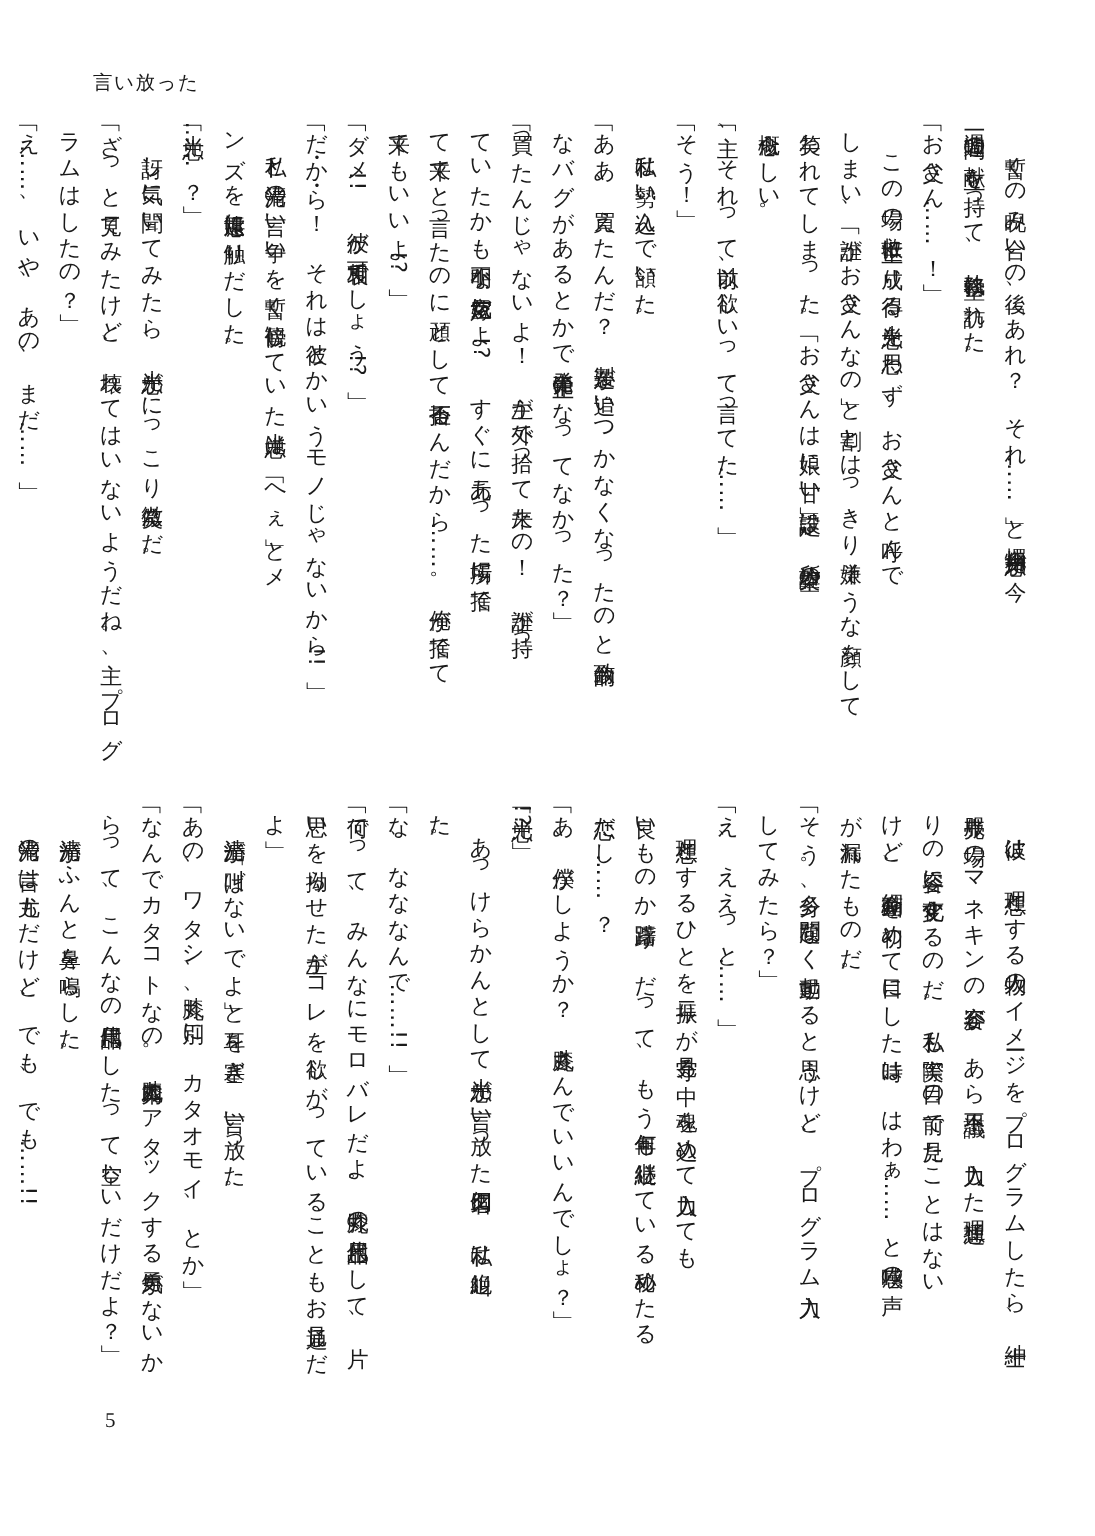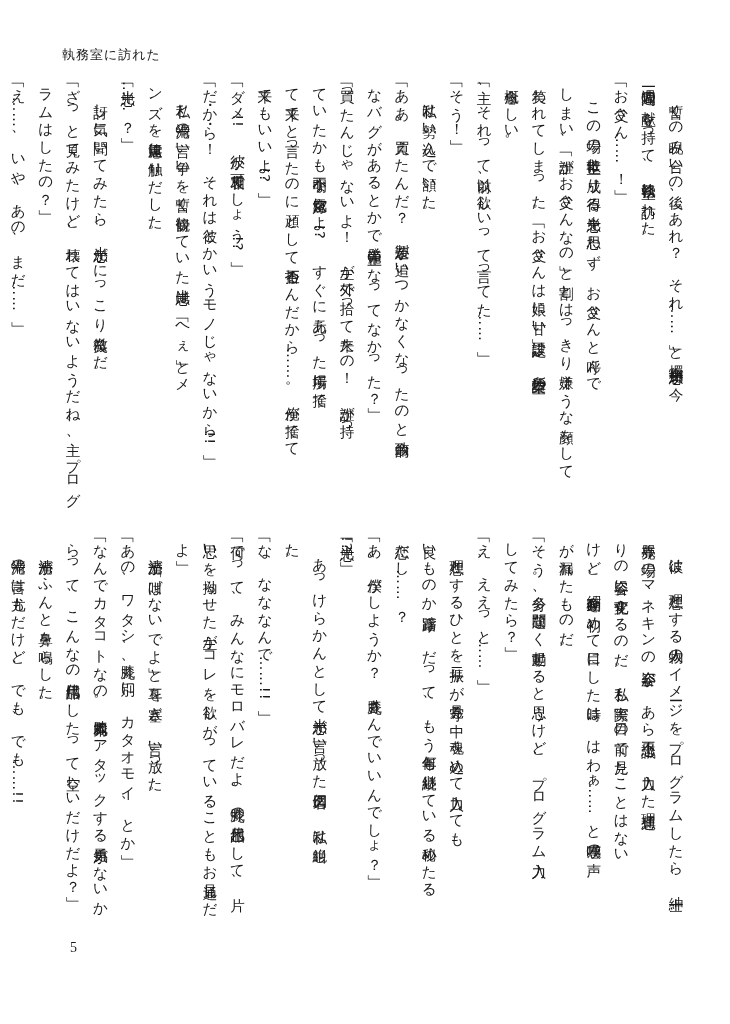--- a/index.html
+++ b/index.html
@@ -11,21 +11,21 @@
   .tier { position: absolute; right: 40px; writing-mode: vertical-rl;
           font-size: 14.6px; line-height: 27.4px; letter-spacing: 1.0px; }
   .tier-top { top: 78px; height: 432px; width: 630px; }
   .tier-bottom { top: 533px; height: 432px; width: 630px; }
   .line { display: block; white-space: nowrap; }
   .indent { padding-top: 1em; }
 </style>
 </head>
 <body>
 
-<div class="running-title">執務室に訪れた</div>
+<div class="running-title">言い放った</div>
 
 <div class="tier tier-top" id="tier-top">
     <span class="line indent">暫くの睨み合いの後、「あれ？　それ……」と燭台切光忠が今</span>
     <span class="line">週一週間の献立を持って、執務室に訪れた。</span>
     <span class="line">「お父さん……！」</span>
     <span class="line indent">この場の救世主に成り得る光忠を思わず、お父さんと呼んで</span>
     <span class="line">しまい、「誰がお父さんなの」と割とはっきり嫌そうな顔をして</span>
     <span class="line">笑われてしまった。「お父さんは娘に甘い」設定は、所詮架空の</span>
     <span class="line">概念らしい。</span>
     <span class="line">「主、それって以前、欲しいって言ってた……」</span>

